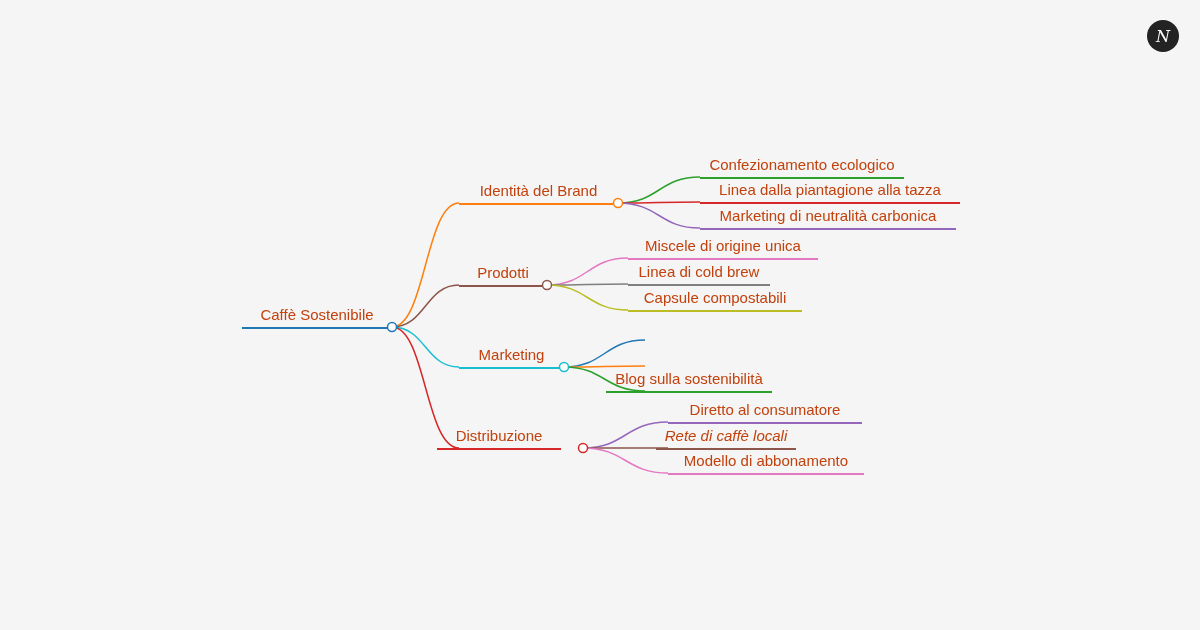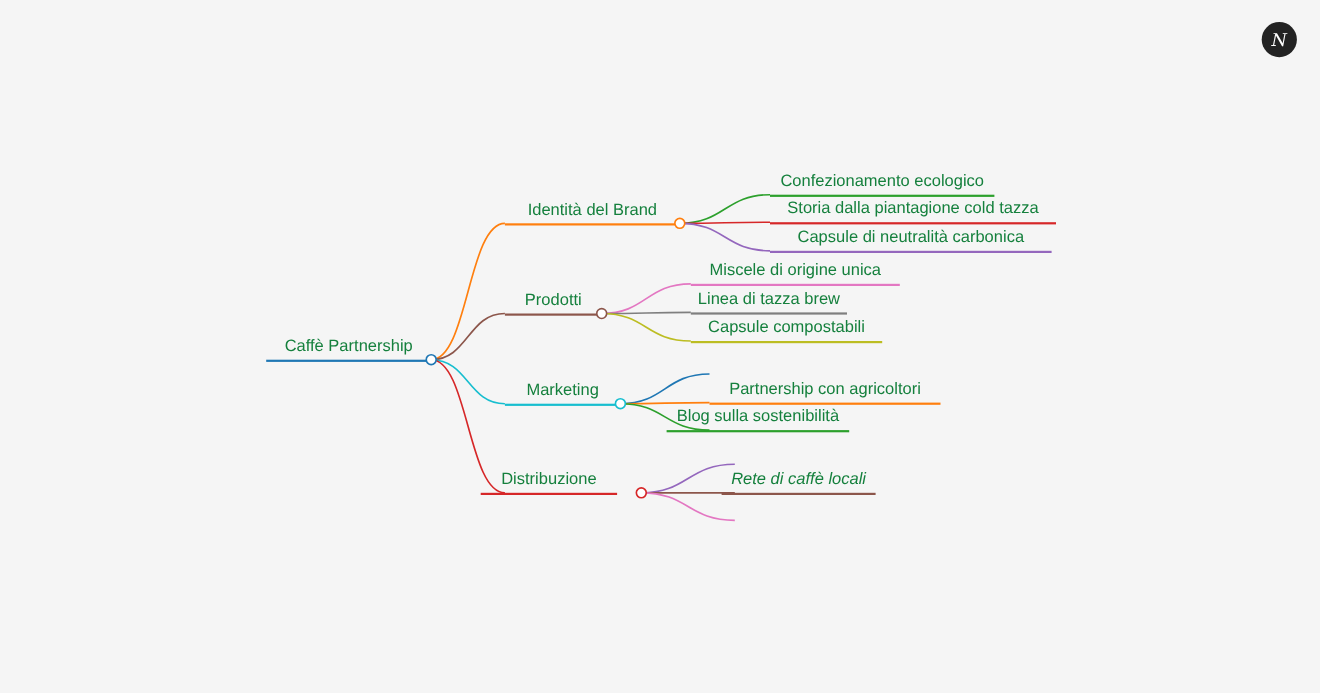--- a/index.html
+++ b/index.html
@@ -24,21 +24,21 @@
   }
   .node {
     position: absolute;
     display: flex;
     align-items: flex-end;
     justify-content: center;
     height: 22px;
     padding-bottom: 4px;
     border-bottom: 2px solid #999;
     font-size: 15px;
-    color: #15803d;
+    color: #c2410c;
     white-space: nowrap;
     box-sizing: content-box;
     cursor: default;
   }
   .logo {
     position: absolute;
     left: 1147px;
     top: 20px;
     width: 32px;
     height: 32px;
@@ -78,39 +78,40 @@
       <path d="M564,367C604.5,367 604.5,340 645,340" stroke="#1f77b4"></path>
       <path d="M564,367C604.5,367 604.5,366 645,366" stroke="#ff7f0e"></path>
       <path d="M564,367C604.5,367 604.5,391 645,391" stroke="#2ca02c"></path>
 
       <path d="M583,448C625.5,448 625.5,422 668,422" stroke="#9467bd"></path>
       <path d="M583,448C625.5,448 625.5,448 668,448" stroke="#8c564b"></path>
       <path d="M583,448C625.5,448 625.5,473 668,473" stroke="#e377c2"></path>
     </g>
   </svg>
 
-  <div class="node" style="left: 242px; top: 301px; width: 150px; border-bottom-color: rgb(31, 119, 180);">Caffè Partnership</div>
+  <div class="node" style="left: 242px; top: 301px; width: 150px; border-bottom-color: rgb(31, 119, 180);">Caffè Sostenibile</div>
 
   <div class="node" style="left: 459px; top: 177px; width: 159px; border-bottom-color: rgb(255, 127, 14);">Identità del Brand</div>
   <div class="node" style="left: 459px; top: 259px; width: 88px; border-bottom-color: rgb(140, 86, 75);">Prodotti</div>
   <div class="node" style="left: 459px; top: 341px; width: 105px; border-bottom-color: rgb(23, 190, 207);">Marketing</div>
   <div class="node" style="left: 437px; top: 422px; width: 124px; border-bottom-color: rgb(214, 39, 40);">Distribuzione</div>
 
   <div class="node" style="left: 700px; top: 151px; width: 204px; border-bottom-color: rgb(44, 160, 44);">Confezionamento ecologico</div>
-  <div class="node" style="left: 700px; top: 176px; width: 260px; border-bottom-color: rgb(214, 39, 40);">Storia dalla piantagione cold tazza</div>
-  <div class="node" style="left: 700px; top: 202px; width: 256px; border-bottom-color: rgb(148, 103, 189);">Capsule di neutralità carbonica</div>
+  <div class="node" style="left: 700px; top: 176px; width: 260px; border-bottom-color: rgb(214, 39, 40);">Linea dalla piantagione alla tazza</div>
+  <div class="node" style="left: 700px; top: 202px; width: 256px; border-bottom-color: rgb(148, 103, 189);">Marketing di neutralità carbonica</div>
 
   <div class="node" style="left: 628px; top: 232px; width: 190px; border-bottom-color: rgb(227, 119, 194);">Miscele di origine unica</div>
-  <div class="node" style="left: 628px; top: 258px; width: 142px; border-bottom-color: rgb(127, 127, 127);">Linea di tazza brew</div>
+  <div class="node" style="left: 628px; top: 258px; width: 142px; border-bottom-color: rgb(127, 127, 127);">Linea di cold brew</div>
   <div class="node" style="left: 628px; top: 284px; width: 174px; border-bottom-color: rgb(188, 189, 34);">Capsule compostabili</div>
 
-  <div class="node" style="left: 645px; top: 340px; width: 210px; border-bottom-color: rgb(255, 127, 14);">Partnership con agricoltori</div>
   <div class="node" style="left: 606px; top: 365px; width: 166px; border-bottom-color: rgb(44, 160, 44);">Blog sulla sostenibilità</div>
 
+  <div class="node" style="left: 668px; top: 396px; width: 194px; border-bottom-color: rgb(148, 103, 189);">Diretto al consumatore</div>
   <div class="node" style="left: 656px; top: 422px; width: 140px; border-bottom-color: rgb(140, 86, 75); font-style: italic;">Rete di caffè locali</div>
+  <div class="node" style="left: 668px; top: 447px; width: 196px; border-bottom-color: rgb(227, 119, 194);">Modello di abbonamento</div>
 
   <svg class="layer" width="1200" height="630" style="pointer-events:none;">
     <g fill="#ffffff" stroke-width="1.5">
       <circle cx="392" cy="327" r="4.5" stroke="#1f77b4"></circle>
       <circle cx="618" cy="203" r="4.5" stroke="#ff7f0e"></circle>
       <circle cx="547" cy="285" r="4.5" stroke="#8c564b"></circle>
       <circle cx="564" cy="367" r="4.5" stroke="#17becf"></circle>
       <circle cx="583" cy="448" r="4.5" stroke="#d62728"></circle>
     </g>
   </svg>

